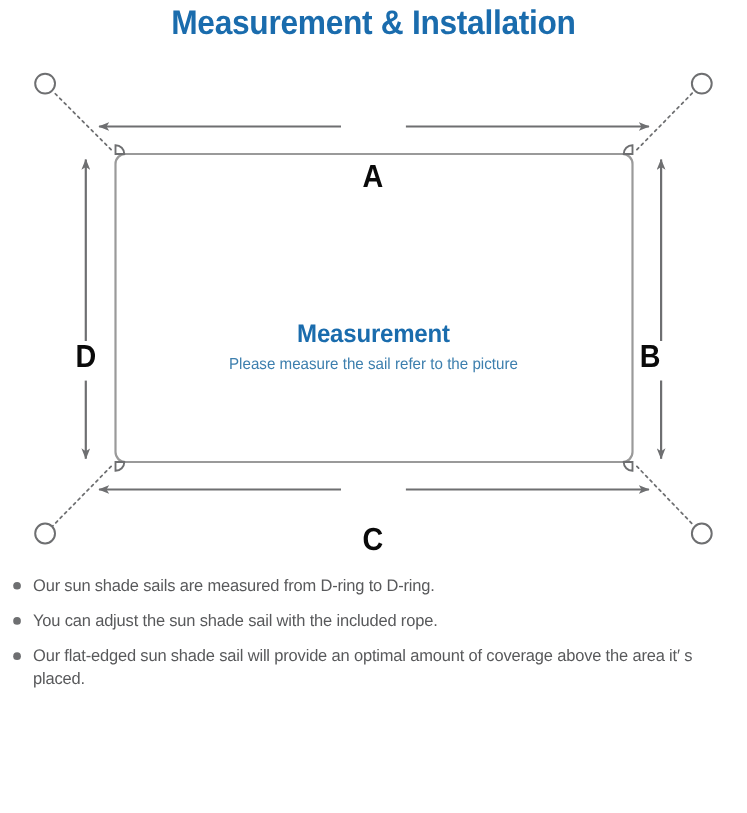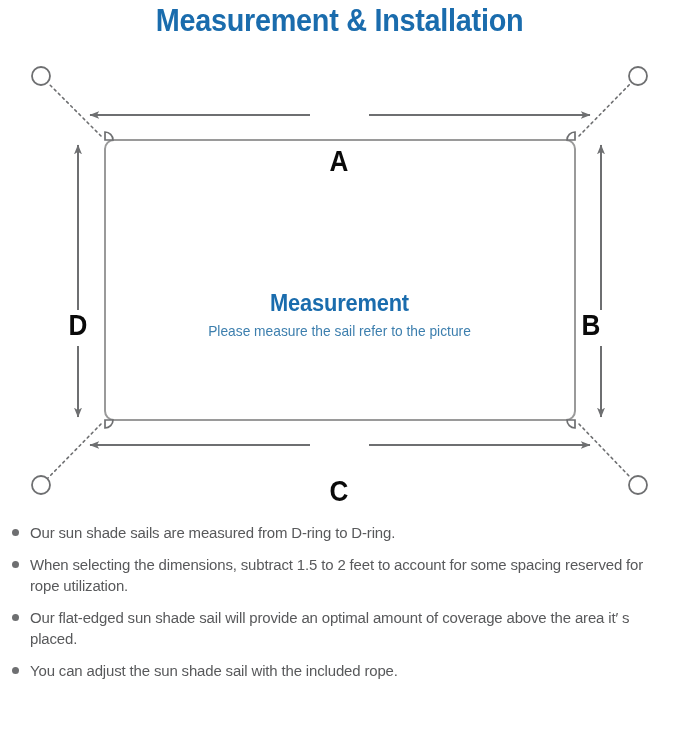--- a/index.html
+++ b/index.html
@@ -177,28 +177,24 @@
 </div>
 
 <div id="notes">
 
   <div class="note-item">
     <span class="note-bullet"></span>
     <span class="note-text">Our sun shade sails are measured from D-ring to D-ring.</span>
   </div>
 
 
+
   <div class="note-item">
     <span class="note-bullet"></span>
-    <span class="note-text">When selecting the dimensions, subtract 1.5 to 2 feet to account for some spacing reserved for rope utilization.</span>
+    <span class="note-text">You can adjust the sun shade sail with the included rope.</span>
   </div>
 
   <div class="note-item">
     <span class="note-bullet"></span>
     <span class="note-text">Our flat-edged sun shade sail will provide an optimal amount of coverage above the area it′ s placed.</span>
   </div>
 
-  <div class="note-item">
-    <span class="note-bullet"></span>
-    <span class="note-text">You can adjust the sun shade sail with the included rope.</span>
-  </div>
-
 </div>
 
 </body></html>

